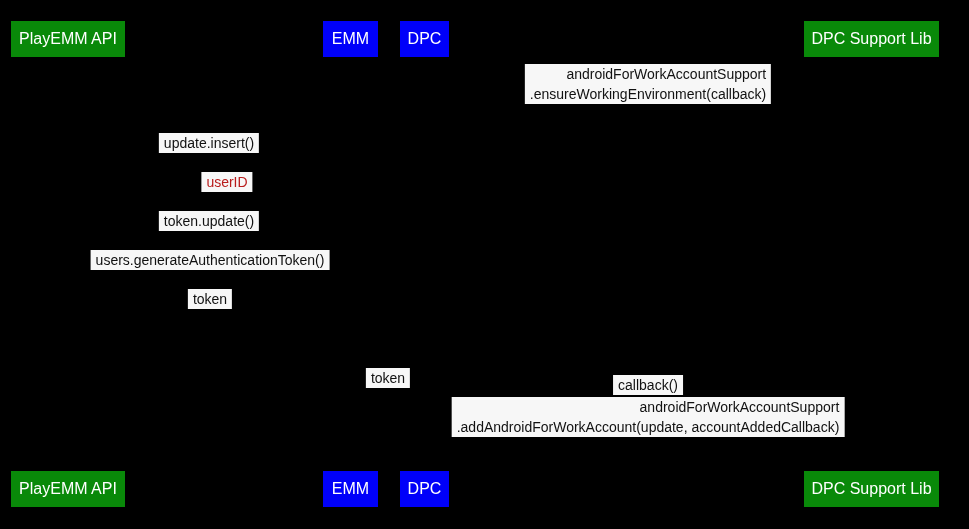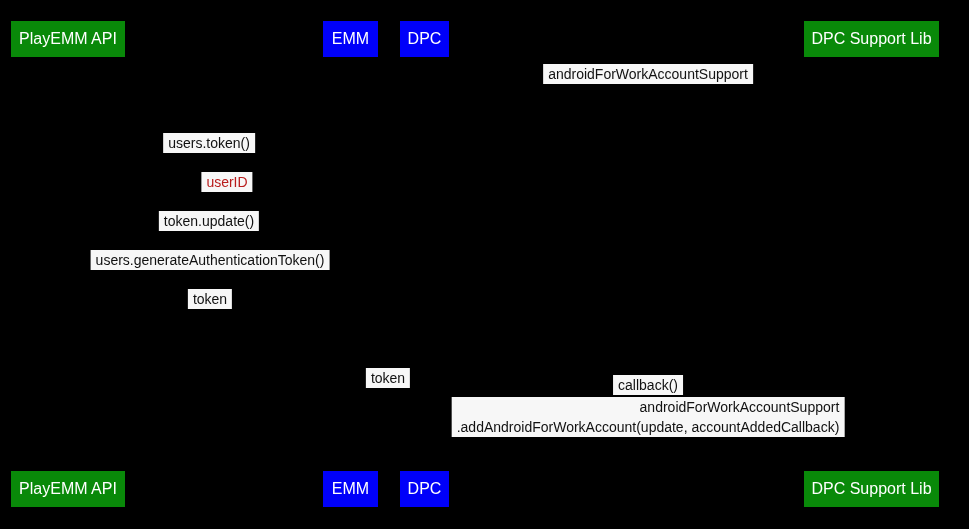--- a/index.html
+++ b/index.html
@@ -54,23 +54,24 @@
       <div class="participant" style="left: 400px; top: 21px; width: 49px; height: 36px; background: rgb(0, 0, 250); color: rgb(255, 255, 255);">
         <span>DPC</span>
       </div>
       <div class="participant" style="left: 804px; top: 21px; width: 135px; height: 36px; background: rgb(9, 137, 9); color: rgb(255, 255, 255);">
         <span>DPC Support Lib</span>
       </div>
     </div>
   <div class="layer" id="layer-messages">
       <div class="message-label" style="left: 648px; top: 64px; background: rgb(247, 247, 247); color: rgb(17, 17, 17);">
         <div>androidForWorkAccountSupport</div>
+        <div>.ensureWorkingEnvironment(callback)</div>
       </div>
       <div class="message-label" style="left: 209px; top: 133px; background: rgb(247, 247, 247); color: rgb(17, 17, 17);">
-        <div>users.token()</div>
+        <div>update.insert()</div>
       </div>
       <div class="message-label" style="left: 227px; top: 172px; background: rgb(247, 247, 247); color: #b91c1c;">
         <div>userID</div>
       </div>
       <div class="message-label" style="left: 209px; top: 211px; background: rgb(247, 247, 247); color: rgb(17, 17, 17);">
         <div>token.update()</div>
       </div>
       <div class="message-label" style="left: 210px; top: 250px; background: rgb(247, 247, 247); color: rgb(17, 17, 17);">
         <div>users.generateAuthenticationToken()</div>
       </div>

